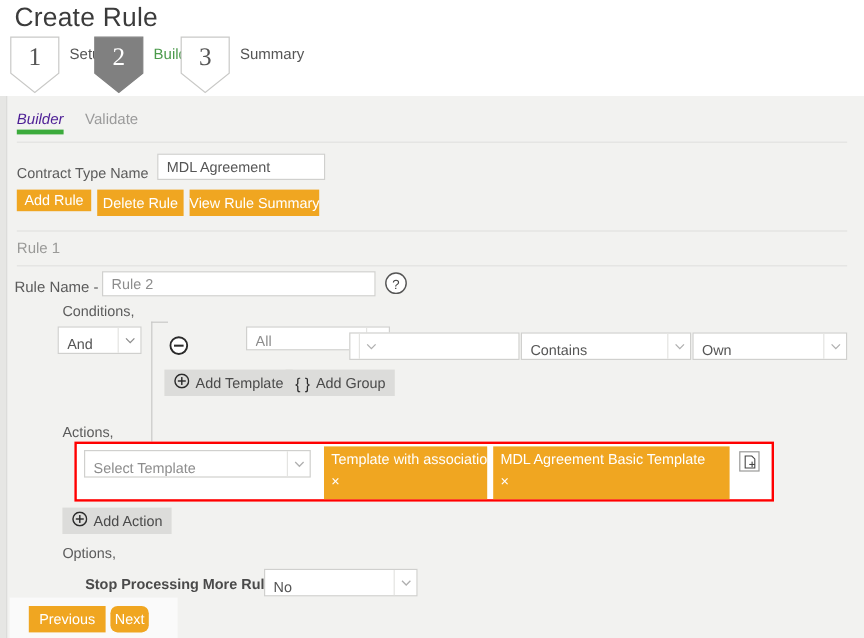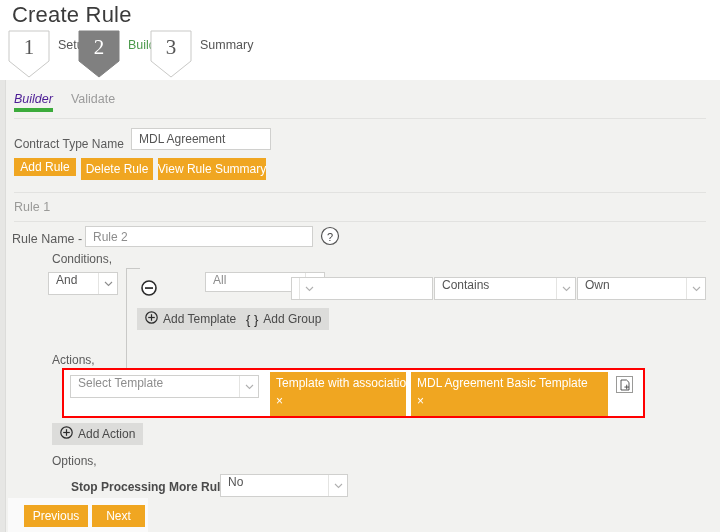--- a/index.html
+++ b/index.html
@@ -158,21 +158,21 @@
   .textbox.placeholder { color: #8d8d8d; }
 
   .select {
     position: absolute;
     background: #ffffff;
     border: 1px solid #d0d0ce;
     box-sizing: border-box;
     font-size: 12px;
     color: #555555;
     display: flex;
-    align-items: flex-start;
+    align-items: flex-end;
     padding: 0 7px;
   }
   .select .sel-val {
     flex: 1;
     overflow: hidden;
     white-space: nowrap;
   }
   .select.placeholder .sel-val { color: #8d8d8d; }
   .select .caret {
     width: 18px;
@@ -474,13 +474,13 @@
         </svg>
     </span>
   </div>
 
 </div>
 
 <div class="edge-strip"></div>
 
 <div class="bottom-card"></div>
 <div class="btn-orange" style="left:24px; top:505px; width:64px; height:22px;">Previous</div>
-<div class="btn-orange" style="left:92px; top:505px; width:53px; height:22px;">Next</div>
+<div class="btn-orange" style="left:92px; top:505px; width:32px; height:22px;border-radius:6px;">Next</div>
 
 </body></html>

